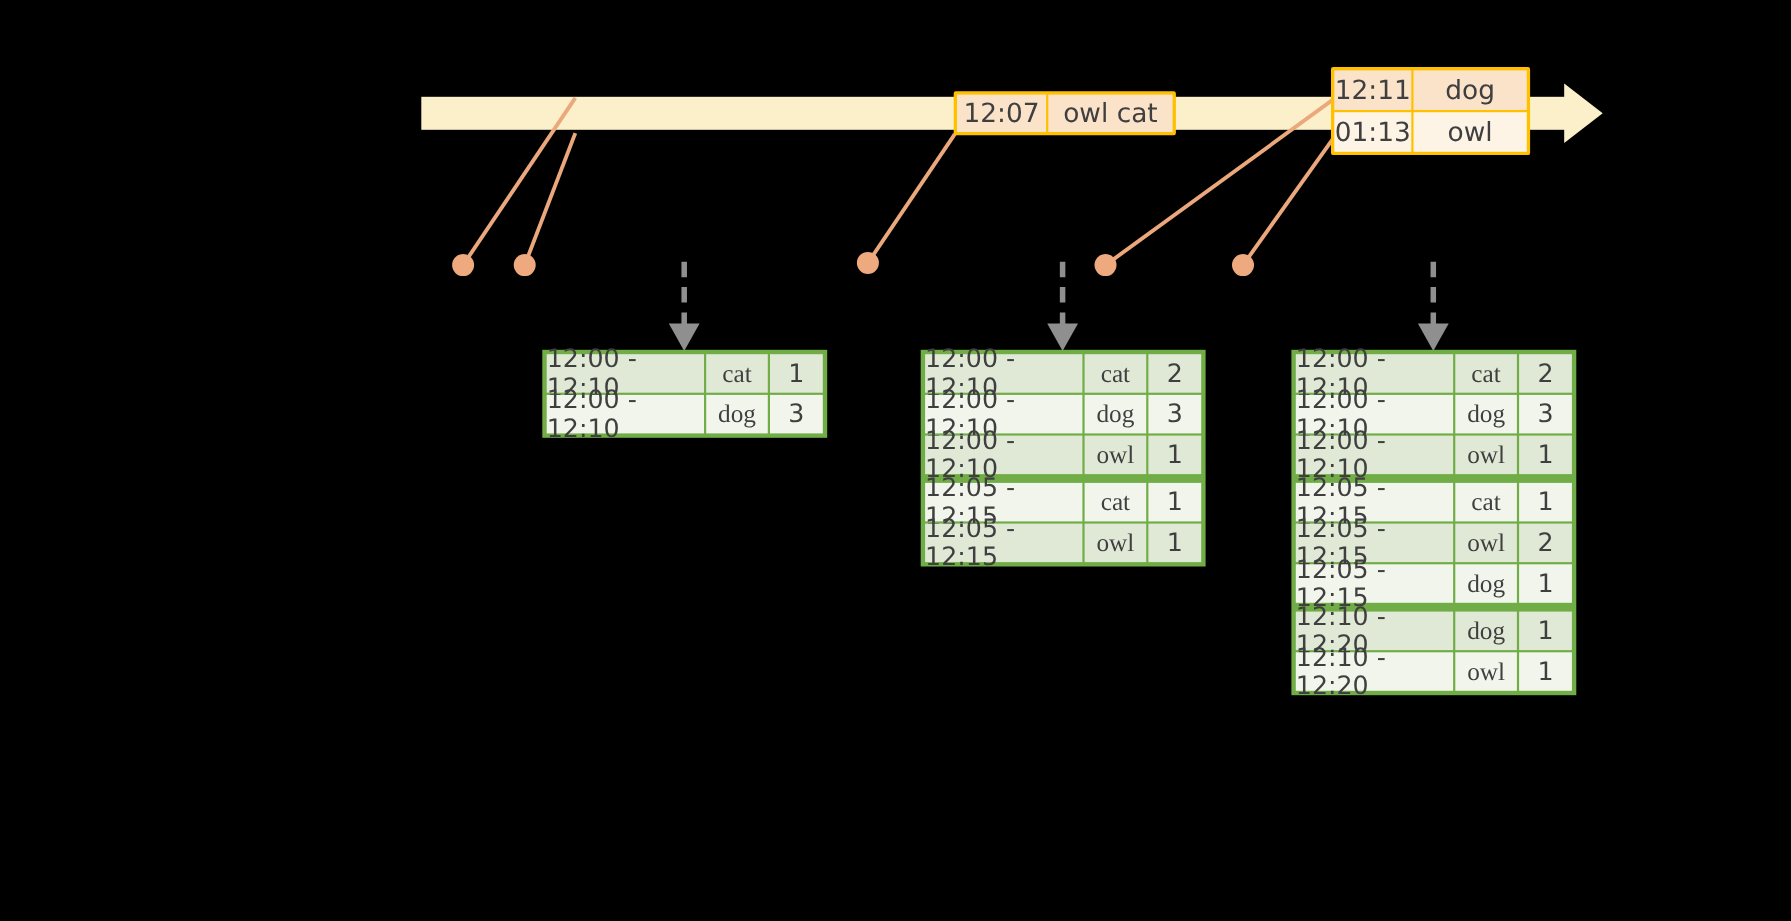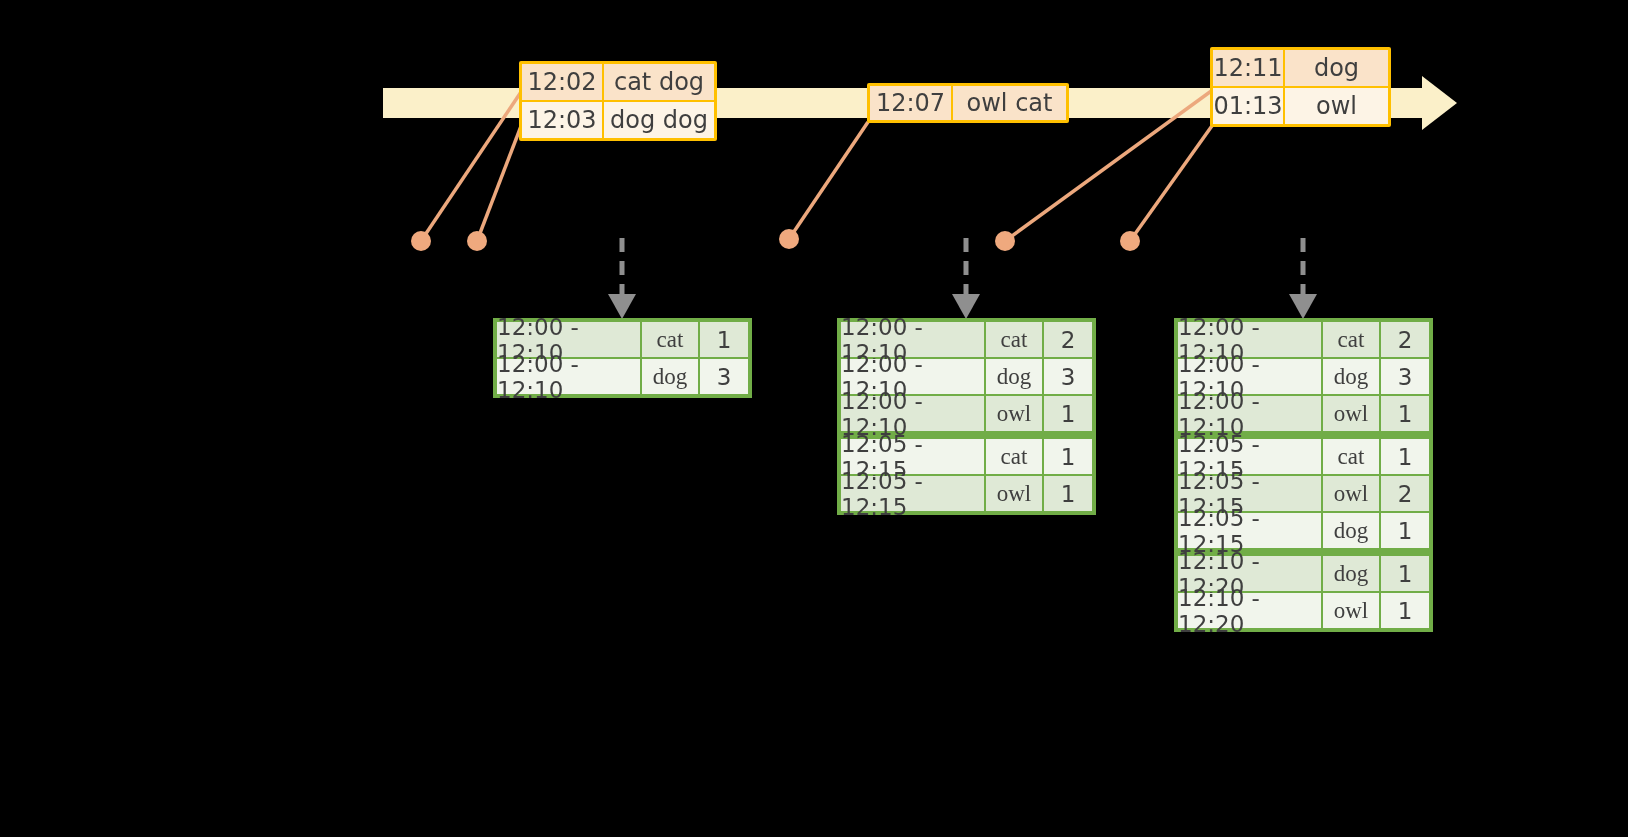--- a/index.html
+++ b/index.html
@@ -61,39 +61,29 @@
     <g>
       <line x1="966" y1="238" x2="966" y2="296" stroke="#8f8f8f" stroke-width="5" stroke-dasharray="14 9"></line>
       <polygon points="952,294 980,294 966,319" fill="#8f8f8f"></polygon>
     </g>
     <g>
       <line x1="1303" y1="238" x2="1303" y2="296" stroke="#8f8f8f" stroke-width="5" stroke-dasharray="14 9"></line>
       <polygon points="1289,294 1317,294 1303,319" fill="#8f8f8f"></polygon>
     </g>
   </svg>
 
-  <div class="etable" style="left:519px;top:61px;">
-    <div class="erow">
-      <div class="ecell peach et-time">12:02</div>
-      <div class="ecell peach et-words">cat dog</div>
-    </div>
-    <div class="erow">
-      <div class="ecell cream et-time">12:03</div>
-      <div class="ecell cream et-words">dog dog</div>
-    </div>
-  </div>
 
   <div class="etable single" style="left:867px;top:83px;">
     <div class="erow">
       <div class="ecell peach et2-time">12:07</div>
       <div class="ecell peach et2-words">owl cat</div>
     </div>
   </div>
 
-  <div class="etable" style="left:1210px;top:47px;">
+  <div class="etable" style="left:1210px;top:61px;">
     <div class="erow">
       <div class="ecell peach et3-time">12:11</div>
       <div class="ecell peach et3-words">dog</div>
     </div>
     <div class="erow">
       <div class="ecell cream et3-time">01:13</div>
       <div class="ecell cream et3-words">owl</div>
     </div>
   </div>
 

